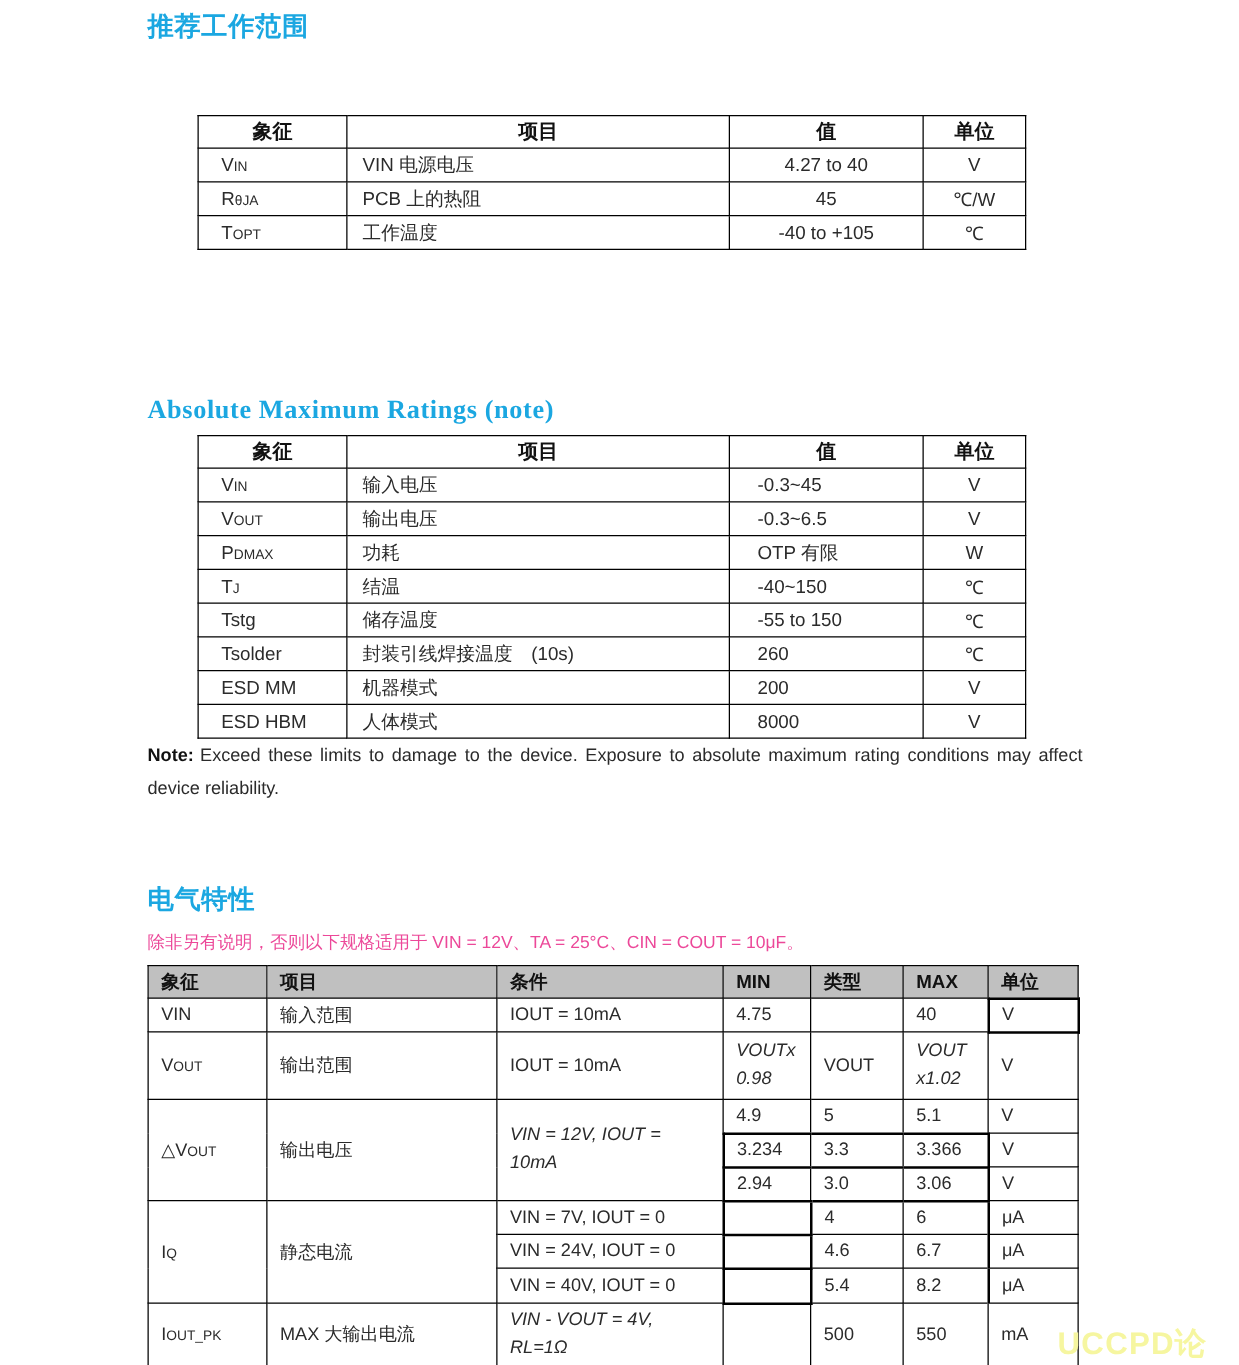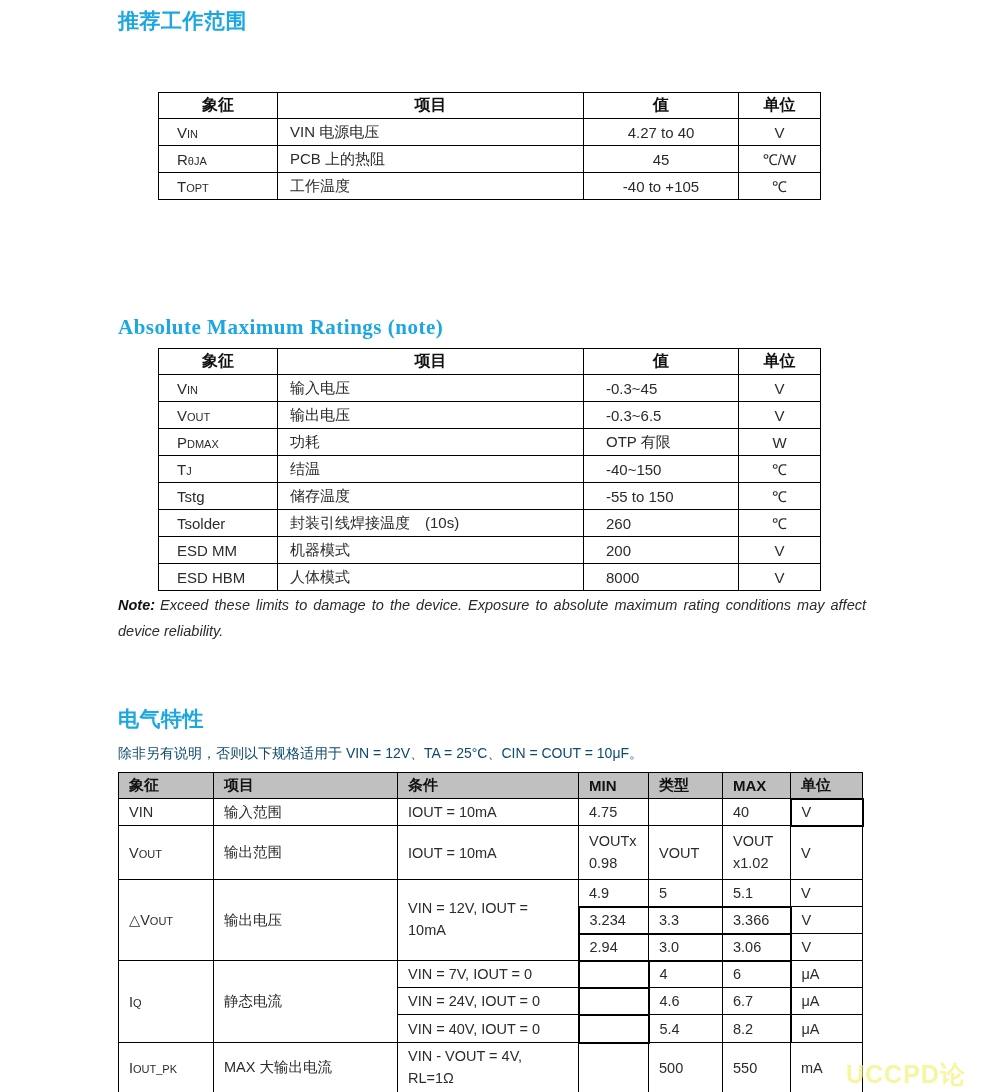--- a/index.html
+++ b/index.html
@@ -27,36 +27,36 @@
   .sym-cell  { padding-left:18px; }
   .item-cell { padding-left:12px; }
   .tbl1 .val-cell { text-align:center; }
   .tbl2 .val-cell { text-align:left; padding-left:22px; }
   .unit-cell { text-align:center; }
   .sub { font-size:11px; }
 
   
   .note {
     position:absolute; left:118px; top:592px; width:748px; margin:0;
-    font-size:14.5px; line-height:26px; text-align:justify; color:#2b2b2b;font-style:italic;
+    font-size:14.5px; line-height:26px; text-align:justify; color:#2b2b2b;
   }
   .note b { margin-right:5px; color:#111; }
 
   
   .subtitle {
     position:absolute; left:118px; top:745px; margin:0;
-    font-size:14px; color:#0c4a6e;
+    font-size:14px; color:#ec4899;
   }
   .tbl3 { width:744px; left:118px; top:772px; }
   .tbl3 th {
     background:#C0C0C0; font-size:15px; font-weight:bold; text-align:left;
     padding-left:10px; height:26px; color:#111;
   }
   .tbl3 td { font-size:14.5px; padding-left:10px; color:#2b2b2b; height:27px; }
-  .pre { white-space:pre-line; line-height:1.5; }
+  .pre { white-space:pre-line; line-height:1.5;font-style:italic; }
 
   
   .tk   { border:2px solid #000; }
   .tk-t { border-top:2px solid #000; }
   .tk-b { border-bottom:2px solid #000; }
   .tk-l { border-left:2px solid #000; }
   .tk-r { border-right:2px solid #000; }
 
   .watermark {
     position:absolute; left:846px; top:1058px;

